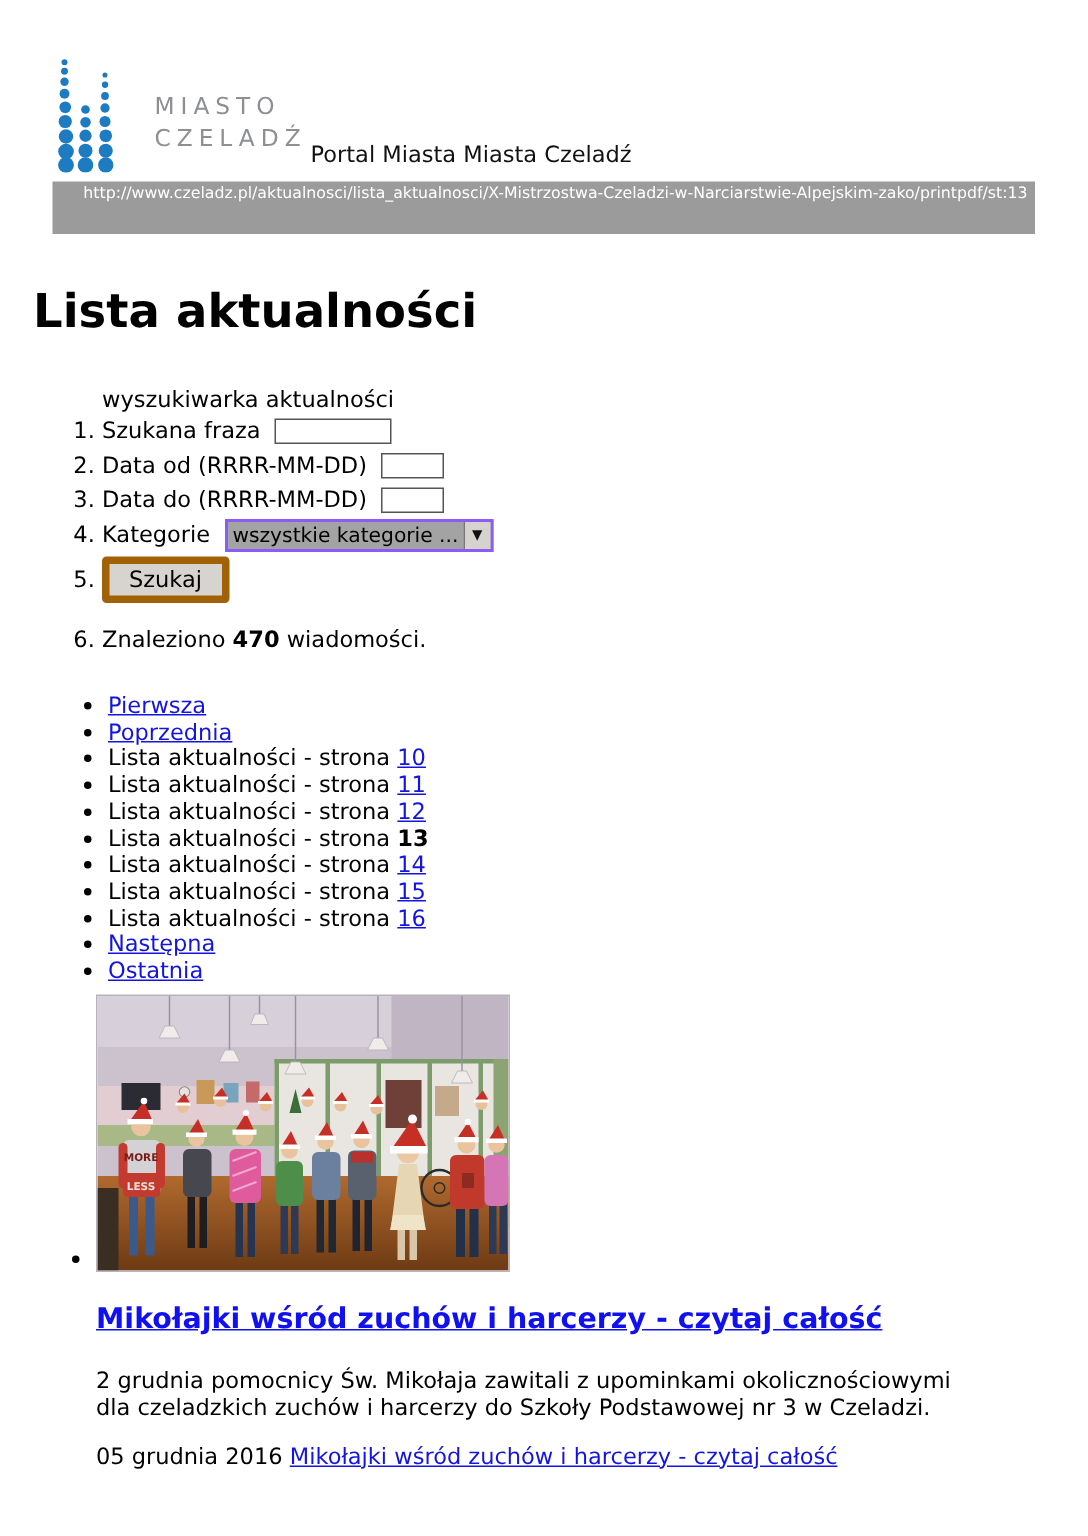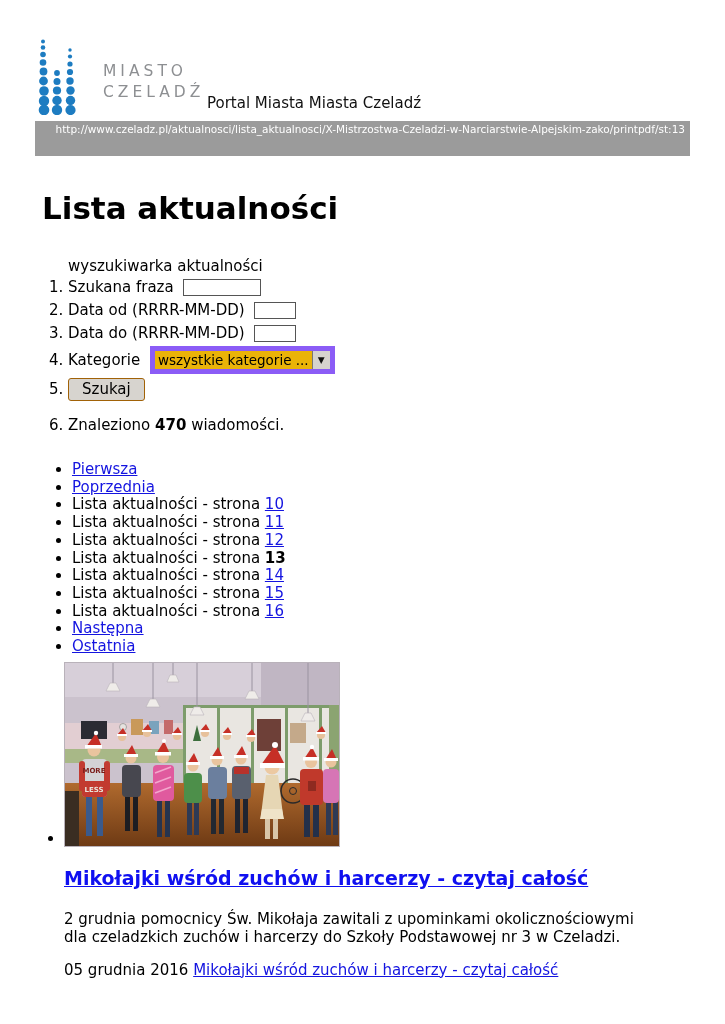--- a/index.html
+++ b/index.html
@@ -18,46 +18,46 @@
     letter-spacing:4px;white-space:nowrap;
   }
   .portal-title{position:absolute;left:207px;top:94px;font-size:15px;color:#111;}
   .url-bar{
     position:absolute;left:35px;top:121px;width:655px;height:35px;
     background:var(--urlbar-bg,#9b9b9b);color:#fff;font-size:10.5px;
     line-height:17px;text-align:right;padding-right:5px;box-sizing:border-box;
     white-space:nowrap;overflow:hidden;
   }
   
-  h1.page-title{margin:54px 0 0 42px;font-size:31px;line-height:32px;font-weight:bold;color:#000;}
+  h1.page-title{margin:54px 0 0 22px;font-size:31px;line-height:32px;font-weight:bold;color:#000;}
   
   .form-wrap{margin-left:35px;}
   .form-legend{margin:33px 4px 2px 33px;font-size:15px;}
   ol.search-list{margin:0;padding-left:33px;font-size:15px;}
   ol.search-list li{margin-bottom:3px;line-height:20px;}
   ol.search-list li.btn-row{margin-top:2px;margin-bottom:0;line-height:24px;}
   .txt-input{
     border:1px solid #555;background:#fff;height:15px;font-size:13px;
     vertical-align:middle;margin-left:5px;padding:0 2px;
     font-family:"DejaVu Sans","Liberation Sans",sans-serif;
   }
   .txt-input.wide{width:72px;}
   .txt-input.narrow{width:36px;}
   .select-box{
-    display:inline-flex;align-items:center;border:5px solid #8b5cf6;background:#eab308;
+    display:inline-flex;align-items:center;border:2px solid #8b5cf6;background:#a3a3a3;
     height:18px;vertical-align:middle;margin-left:5px;cursor:default;
   }
   .select-value{font-size:13.5px;padding:0 3px;white-space:nowrap;}
   .select-arrow{
     width:17px;height:18px;background:#d6d3ce;border-left:1px solid #777;
     display:flex;align-items:center;justify-content:center;font-size:9px;color:#111;
   }
   .search-btn{
     font-family:"DejaVu Sans","Liberation Sans",sans-serif;font-size:15px;
-    background:#d7d4cf;border:1px solid #a16207;border-radius:3px;
+    background:#d7d4cf;border:5px solid #a16207;border-radius:3px;
     padding:1px 13px 2px 13px;color:#000;cursor:pointer;
   }
   ol.results-list{margin:15px 0 0 0;padding-left:33px;font-size:15px;}
   
   ul.pager{margin:27px 0 0 0;padding-left:72px;list-style:disc;font-size:15px;line-height:17.7px;}
   ul.pager li{margin:0;}
   ul.pager .cur{font-weight:bold;text-align:center;}
   
   ul.news-list{margin:6px 0 0 0;padding-left:64px;list-style:disc;font-size:15px;}
   .photo{vertical-align:bottom;display:inline-block;border:1px solid #b9b2ba;}

